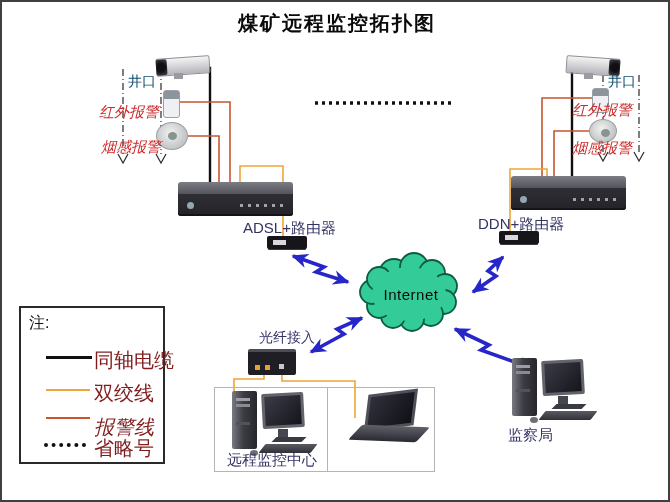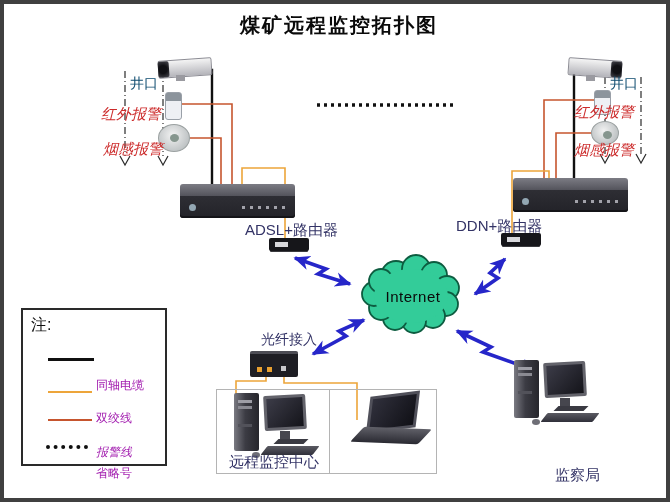--- a/index.html
+++ b/index.html
@@ -1,19 +1,19 @@
 <!DOCTYPE html>
 <html><head>
 <meta charset="utf-8">
 <style>
   html,body{margin:0;padding:0;background:#fff;}
   #canvas{
     position:relative;width:670px;height:502px;background:#fff;
     font-family:"Liberation Sans","DejaVu Sans",sans-serif;
-    overflow:hidden;border:4px solid #404040;box-sizing:border-box;
+    overflow:hidden;border:2px solid #404040;box-sizing:border-box;
   }
   #wires{position:absolute;left:0;top:0;width:670px;height:502px;}
   .abs{position:absolute;}
   .title{
     left:0;top:8px;width:670px;text-align:center;
     font-size:20px;font-weight:bold;color:#0a0a0a;letter-spacing:2px;
   }
   .lbl{font-size:15px;white-space:nowrap;}
   .navy{color:#333366;}
   .red{color:#cc2a2a;font-style:italic;}
@@ -121,21 +121,21 @@
   .legend{
     left:17px;top:304px;width:146px;height:158px;
     border:2px solid #2a2a2a;background:#fff;box-sizing:border-box;
   }
   .legend-title{position:absolute;left:8px;top:5px;font-size:16px;color:#111;}
   .leg-line{position:absolute;left:25px;width:46px;height:0;}
   .leg-coax{border-top:3px solid #101010;}
   .leg-twist{border-top:2px solid #eda53a;width:44px;}
   .leg-alarm{border-top:2px solid #c6552e;width:44px;}
   .leg-dots{border-top:4px dotted #101010;width:42px;left:23px;}
-  .leg-label{position:absolute;left:73px;font-size:12px;color:#a21caf;white-space:nowrap;margin-top:28px;}
+  .leg-label{position:absolute;left:73px;font-size:20px;color:#7f1d1d;white-space:nowrap;}
 </style>
 </head>
 <body>
 
 <div id="canvas">
 
   <svg id="wires" viewBox="0 0 670 502" xmlns="http://www.w3.org/2000/svg">
     <defs>
       <marker id="arrow" markerWidth="4.6" markerHeight="4.6" viewBox="0 0 10 10" refX="9" refY="5" orient="auto-start-reverse" markerUnits="strokeWidth">
         <path d="M0,0.6 L10,5 L0,9.4 L3,5 Z" fill="#2626c9"></path>
@@ -241,21 +241,21 @@
     <div class="logo"></div>
     <div class="ports">
         <i></i>
         <i></i>
         <i></i>
         <i></i>
         <i></i>
         <i></i>
       </div>
   </div>
-  <div class="abs lbl navy" style="left:452px;top:213px;">DDN+路由器</div>
+  <div class="abs lbl navy" style="left:476px;top:213px;">DDN+路由器</div>
   <div class="abs modem" style="left:497px;top:229px;"></div>
 
   <div class="abs internet-lbl">Internet</div>
 
   <div class="abs lbl navy" style="left:257px;top:327px;font-size:14px;">光纤接入</div>
   <div class="abs fiberdev" style="left:246px;top:347px;"></div>
 
   <div class="abs pc-box">
     <div class="pc-cell-l"></div>
     <div class="pc-cell-r"></div>
@@ -281,21 +281,21 @@
   <div class="abs desktop" style="left:508px;top:354px;">
     <div class="tower"></div>
     <div class="monitor">
         <div class="screen"></div>
       </div>
     <div class="mon-stand"></div>
       <div class="mon-base"></div>
     <div class="keyboard"></div>
       <div class="mouse"></div>
   </div>
-  <div class="abs lbl navy" style="left:506px;top:424px;width:90px;text-align:right;margin-top:38px;">监察局</div>
+  <div class="abs lbl navy" style="left:506px;top:424px;width:90px;text-align:left;">监察局</div>
 
   <div class="abs legend">
     <div class="legend-title">注:</div>
 
     <div class="leg-line leg-coax" style="top:48px;"></div>
     <div class="leg-label" style="top:39px;">同轴电缆</div>
 
     <div class="leg-line leg-twist" style="top:81px;"></div>
     <div class="leg-label" style="top:72px;">双绞线</div>
 

